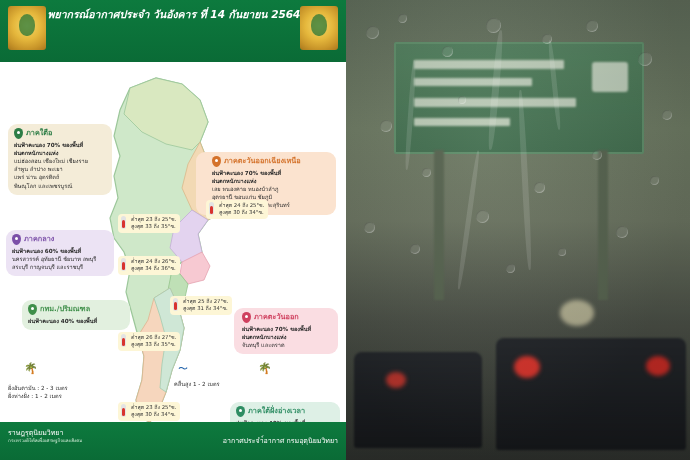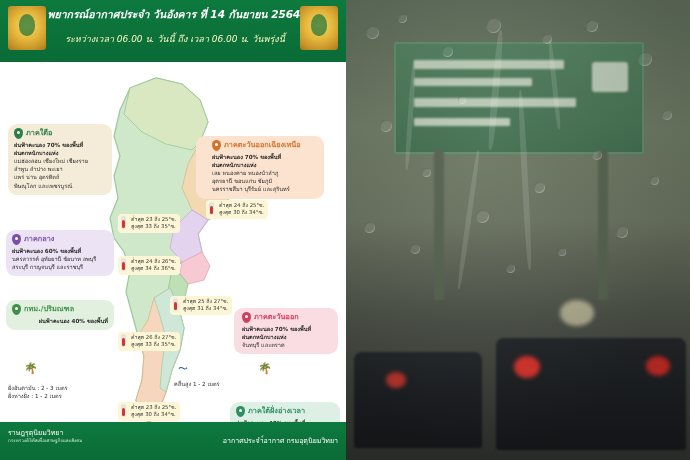--- a/index.html
+++ b/index.html
@@ -102,25 +102,25 @@
     content: "";
     position: absolute; left: 50%; top: 3px;
     width: 3.4px; height: 3.4px; margin-left: -1.7px;
     background: #ffffff; border-radius: 50%;
   }
   .card .line { display: block; }
   .card .em { font-weight: bold; }
 
   .c-north   { left: 8px;  top: 62px;  width: 104px; background: #f4ecd8; }
   .c-north .ttl { color: #2d7d46; }
-  .c-northeast { left: 196px; top: 74px; width: 128px; background: #fbe3cf; padding-left: 16px; }
+  .c-northeast { left: 196px; top: 90px; width: 140px; background: #fbe3cf; padding-left: 16px; }
   .c-northeast .ttl { color: #d4722a; }
   .c-central { left: 6px;  top: 168px; width: 108px; background: #ece3f4; }
   .c-central .ttl { color: #7b4fa8; }
-  .c-bkk     { left: 6px;  top: 238px; width: 108px; background: #e2f0df; text-align: right; }
+  .c-bkk     { left: 22px;  top: 238px; width: 108px; background: #e2f0df; }
   .c-bkk .ttl { color: #3f8f4a; }
   .c-east    { left: 234px; top: 246px; width: 104px; background: #fadde2; padding-left: 8px; }
   .c-east .ttl { color: #cf3f5e; }
   .c-southeast { left: 230px; top: 340px; width: 110px; background: #def0e6; }
   .c-southeast .ttl { color: #2e8d63; }
   .c-southwest { left: 6px;  top: 368px; width: 112px; background: #fae0d4; }
   .c-southwest .ttl { color: #d1622c; }
 
   
   .temp {
@@ -257,21 +257,20 @@
   <div class="info">
 
     <div class="header">
       <div class="seal left">
           <div class="seal-inner"></div>
         </div>
       <div class="seal right">
           <div class="seal-inner"></div>
         </div>
       <div class="hdr-title">พยากรณ์อากาศประจำ วันอังคาร ที่ 14 กันยายน 2564</div>
-      <div class="hdr-sub">ระหว่างเวลา 06.00 น. วันนี้ ถึง เวลา 06.00 น. วันพรุ่งนี้</div>
     </div>
 
     <div class="body-area">
 
       <div class="map">
         <svg width="150" height="360" viewBox="0 0 150 360" xmlns="http://www.w3.org/2000/svg">
           <path d="M34 18 L60 8 L86 14 L104 30 L112 52 L104 72 L112 92 L126 104 L134 126
                    L126 142 L112 150 L102 164 L106 182 L96 196 L86 192 L76 200 L74 218
                    L82 236 L88 258 L84 280 L76 300 L70 322 L62 342 L54 352 L44 348
                    L40 330 L46 310 L48 286 L42 266 L36 244 L30 222 L34 200 L28 182

